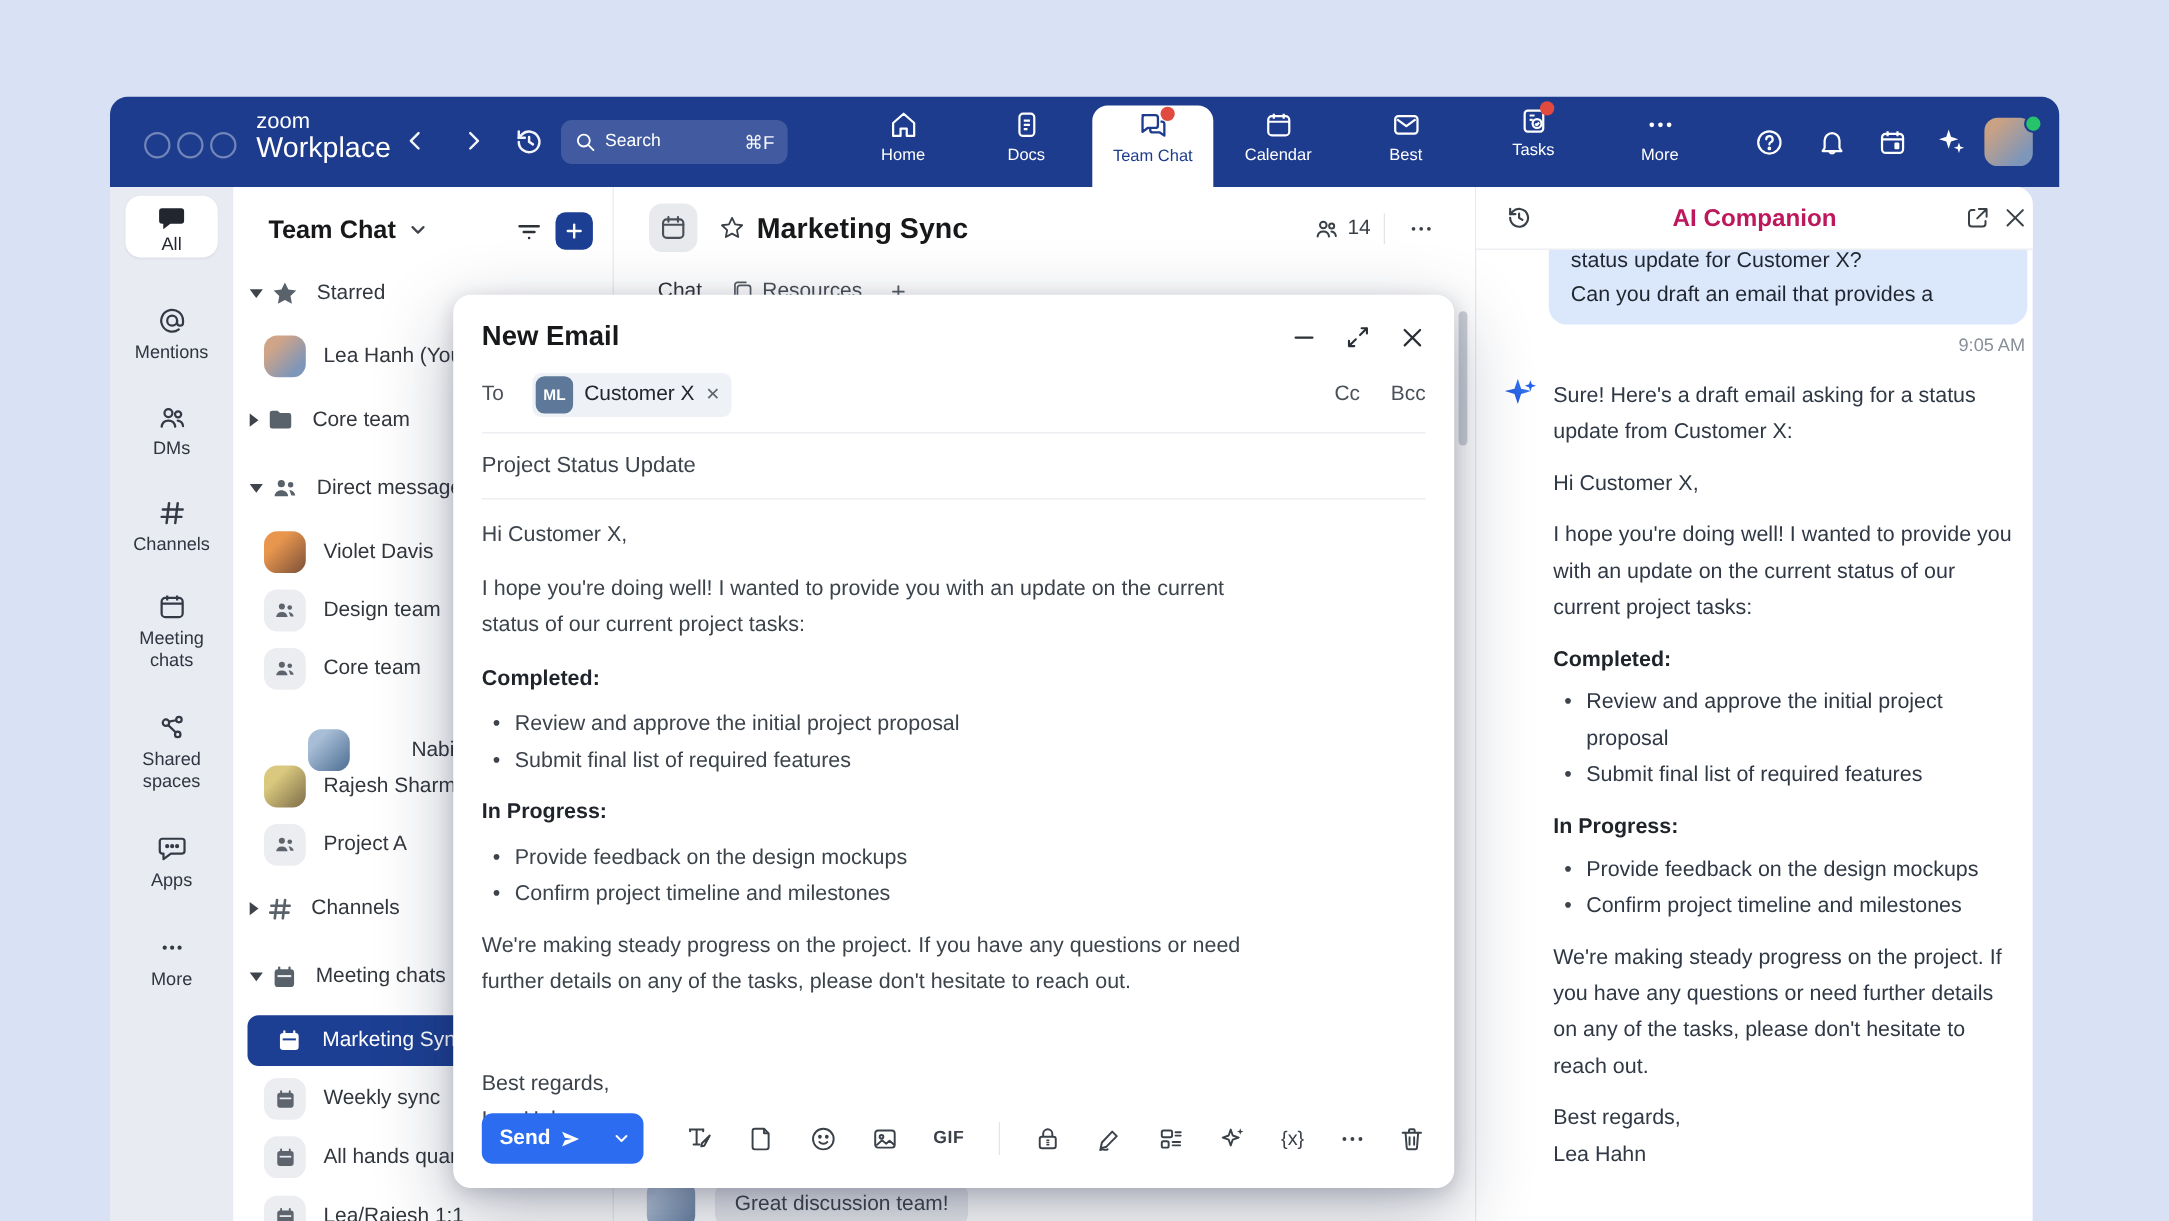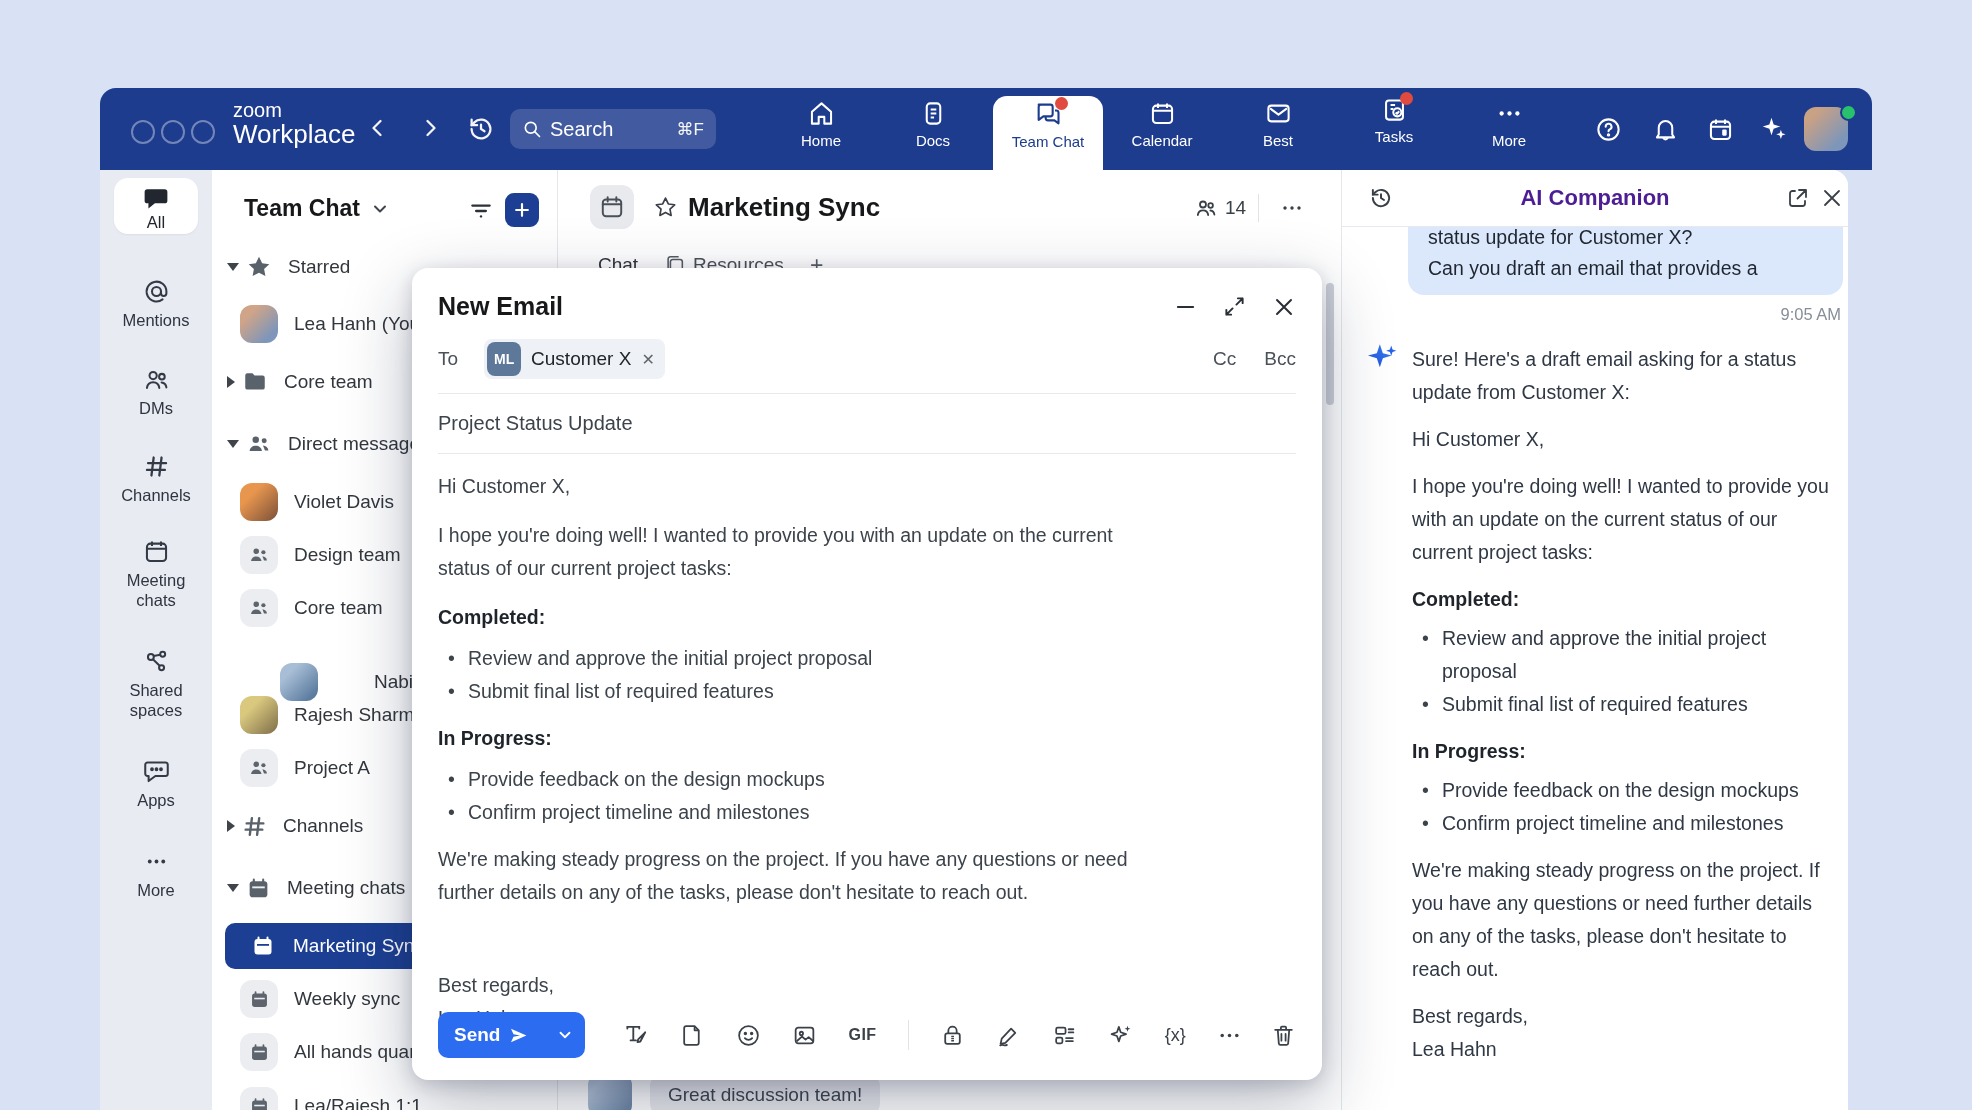--- a/index.html
+++ b/index.html
@@ -7,21 +7,21 @@
   .stage{position:relative;width:1972px;height:1110px;overflow:hidden;background:#d9e1f5;}
   .abs{position:absolute;}
   svg{display:block;}
   
   .navbar{left:100px;top:88px;width:1772px;height:82px;background:#1e3c8e;border-radius:16px 16px 0 0;color:#fff;}
   .tl{width:20px;height:20px;border-radius:50%;border:2px solid rgba(255,255,255,.38);}
   .logo-zoom{font-size:20px;font-weight:500;line-height:20px;}
   .logo-wp{font-size:26px;font-weight:500;line-height:28px;}
   .nav-arrow{color:#fff;opacity:.95;}
   .searchbar{width:206px;height:40px;background:rgba(255,255,255,.16);border-radius:10px;display:flex;align-items:center;padding:0 12px;box-sizing:border-box;color:#fff;}
-  .searchbar .stext{font-size:20px;margin-left:8px;flex:1;}
+  .searchbar .stext{font-size:16px;margin-left:8px;flex:1;}
   .searchbar .skey{font-size:17px;opacity:.95;}
   .navitem{width:104px;text-align:center;color:#fff;}
   .navitem .lbl{font-size:15px;margin-top:5px;}
   .navitem svg{margin:0 auto;}
   .navtab{background:#fff;border-radius:14px 14px 0 0;color:#1e3c8e;}
   .reddot{position:absolute;width:13px;height:13px;border-radius:50%;background:#e04a3f;}
   .avatar{border-radius:12px;background:linear-gradient(135deg,#c9a184 20%,#7e96b9 80%);}
   .gdot{position:absolute;width:13px;height:13px;border-radius:50%;background:#27c26b;border:2px solid #1e3c8e;}
   
   .content{left:100px;top:170px;width:1748px;height:940px;border-top-right-radius:16px;overflow:hidden;display:flex;}
@@ -48,21 +48,21 @@
   .row .lbl{margin-left:16px;font-size:19px;color:#32373d;white-space:nowrap;}
   .pill{position:absolute;left:13px;top:0;width:331px;height:46px;border-radius:10px;background:#1d3f93;display:flex;align-items:center;color:#fff;}
   
   .mh-ico{position:absolute;left:32px;top:15px;width:44px;height:44px;border-radius:12px;background:#e9eaee;display:flex;align-items:center;justify-content:center;color:#4a5058;}
   .mh-title{font-size:26px;font-weight:600;color:#17181a;}
   .tab-lbl{font-size:19px;color:#4a5057;}
   .gbubble{background:#e9eaee;border-radius:14px;padding:11px 18px;font-size:19px;color:#3e454e;white-space:nowrap;}
   .scrollthumb{position:absolute;width:8px;border-radius:4px;background:#ccd1d8;}
   
   .ai-head{position:absolute;left:0;top:0;right:0;height:56px;border-bottom:1px solid #e7e9ee;background:#fff;z-index:3;}
-  .ai-title{font-size:22px;font-weight:bold;color:#4c1d95;}
+  .ai-title{font-size:22px;font-weight:bold;color:#be185d;}
   .ai-scroll{position:absolute;left:0;top:57px;right:0;bottom:0;overflow:hidden;}
   .ubble{margin:-16px 5px 0 66px;background:#dbe8fc;border-radius:16px;padding:11px 20px;font-size:19.5px;line-height:31px;color:#1f2630;}
   .tstamp{text-align:right;margin:10px 7px 0 0;font-size:16.5px;color:#878e98;}
   .ai-body{font-size:19.5px;line-height:33px;color:#2f3844;width:418px;}
   .ai-body p{margin:0 0 14px;}
   .ai-body .bhead{font-weight:bold;color:#1f242b;margin:0 0 6px;}
   ul.blist{list-style:none;margin:0 0 14px;padding:0;}
   ul.blist li{position:relative;padding-left:30px;}
   ul.blist li::before{content:"•";position:absolute;left:10px;color:#3c434b;}
   

